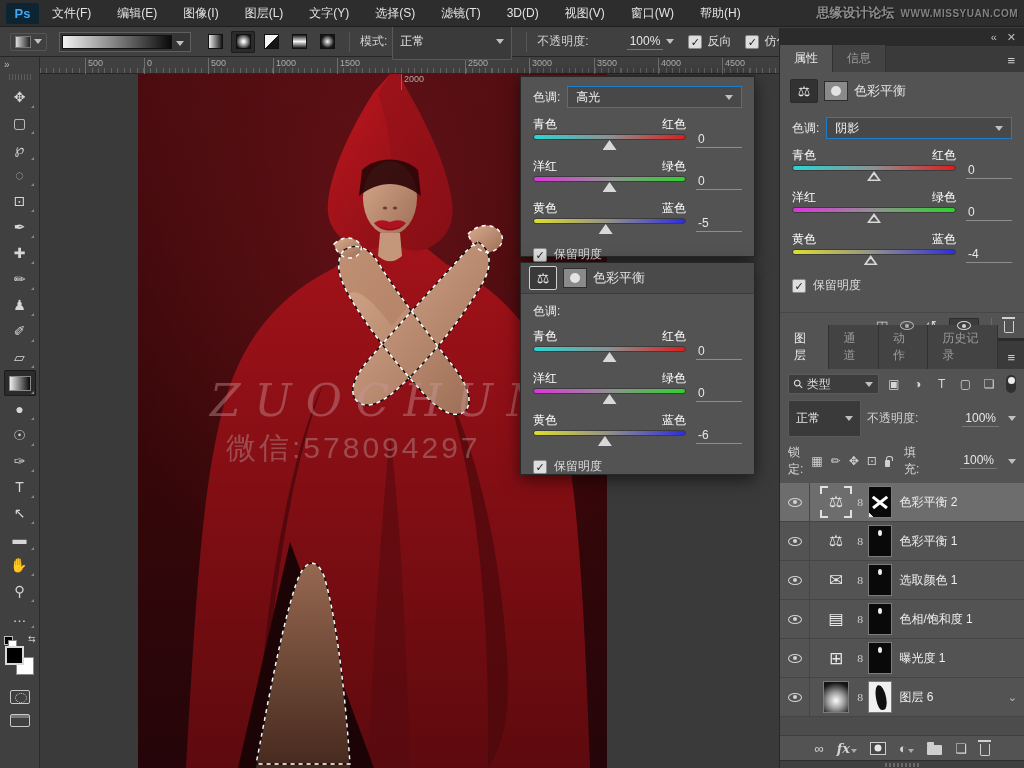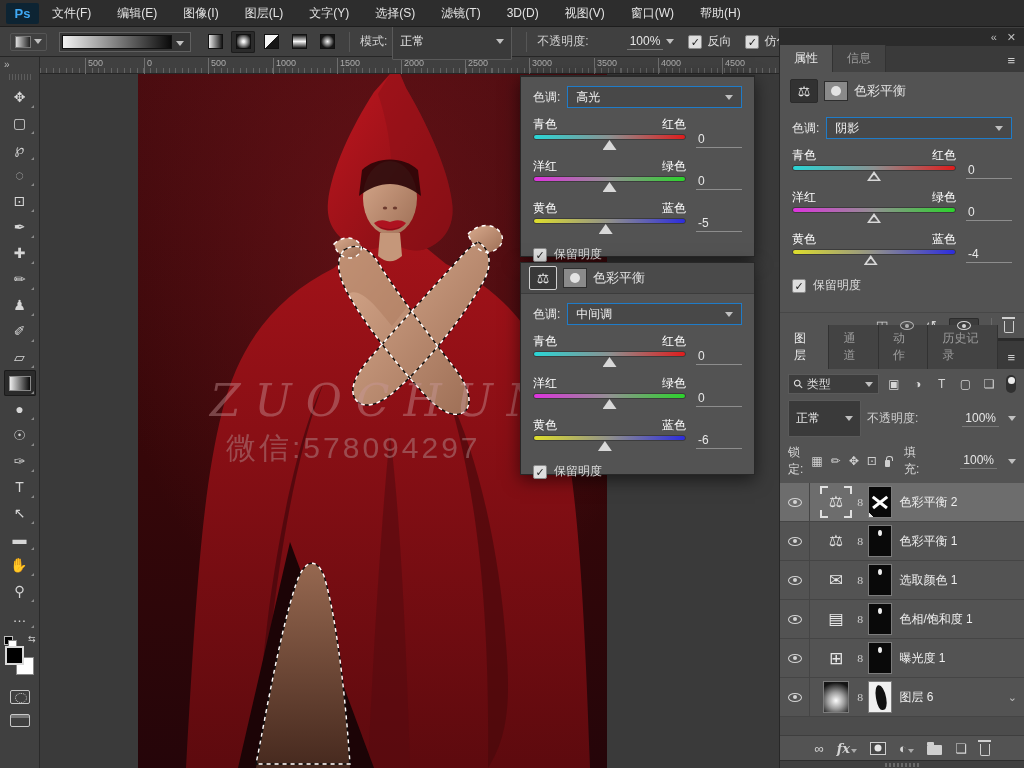--- a/index.html
+++ b/index.html
@@ -197,20 +197,24 @@
       <div class="menu-item">滤镜(T)</div>
 
       <div class="menu-item">3D(D)</div>
 
       <div class="menu-item">视图(V)</div>
 
       <div class="menu-item">窗口(W)</div>
 
       <div class="menu-item">帮助(H)</div>
 
+    <div class="site-mark">
+      <span class="s1">思缘设计论坛</span>
+      <span class="s2">WWW.MISSYUAN.COM</span>
+    </div>
   </div>
 
   <div class="optionsbar">
     <div class="tool-preset">
       <span class="mini-grad"></span>
       <span class="tri"></span>
     </div>
     <div class="grad-preview">
       <span class="bar"></span>
       <span class="dd-btn"><span class="tri"></span></span>
@@ -265,21 +269,21 @@
       <span class="rlabel" style="left: 48px;">500</span>
 
       <span class="rlabel" style="left: 107px;">0</span>
 
       <span class="rlabel" style="left: 171px;">500</span>
 
       <span class="rlabel" style="left: 236px;">1000</span>
 
       <span class="rlabel" style="left: 300px;">1500</span>
 
-      <span class="rlabel" style="left: 364px;">2000</span>
+      <span class="rlabel" style="left: 364px; margin-top: 16px;">2000</span>
 
       <span class="rlabel" style="left: 428px;">2500</span>
 
       <span class="rlabel" style="left: 492px;">3000</span>
 
       <span class="rlabel" style="left: 557px;">3500</span>
 
       <span class="rlabel" style="left: 621px;">4000</span>
 
       <span class="rlabel" style="left: 685px;">4500</span>
@@ -518,24 +522,20 @@
   </div>
 
   <div class="float-panel fp2 cb-panel">
     <div class="fp-header">
       <span class="hdr-balance">⚖</span>
       <span class="hdr-mask"></span>
       <span class="fp-title">色彩平衡</span>
     </div>
     <div class="tone-row">
       <span class="tone-label">色调:</span>
-      <div class="tone-dd">
-        <span>中间调</span>
-          <span class="tri" style="margin-left:auto"></span>
-      </div>
     </div>
 
       <div class="sl-group">
         <div class="sl-labels">
           <span>青色</span>
           <span>红色</span>
         </div>
         <div class="sl-trackwrap">
           <span class="sl-track tr-cr"></span>
           <span class="thumb" style="left: 50%;"></span>

